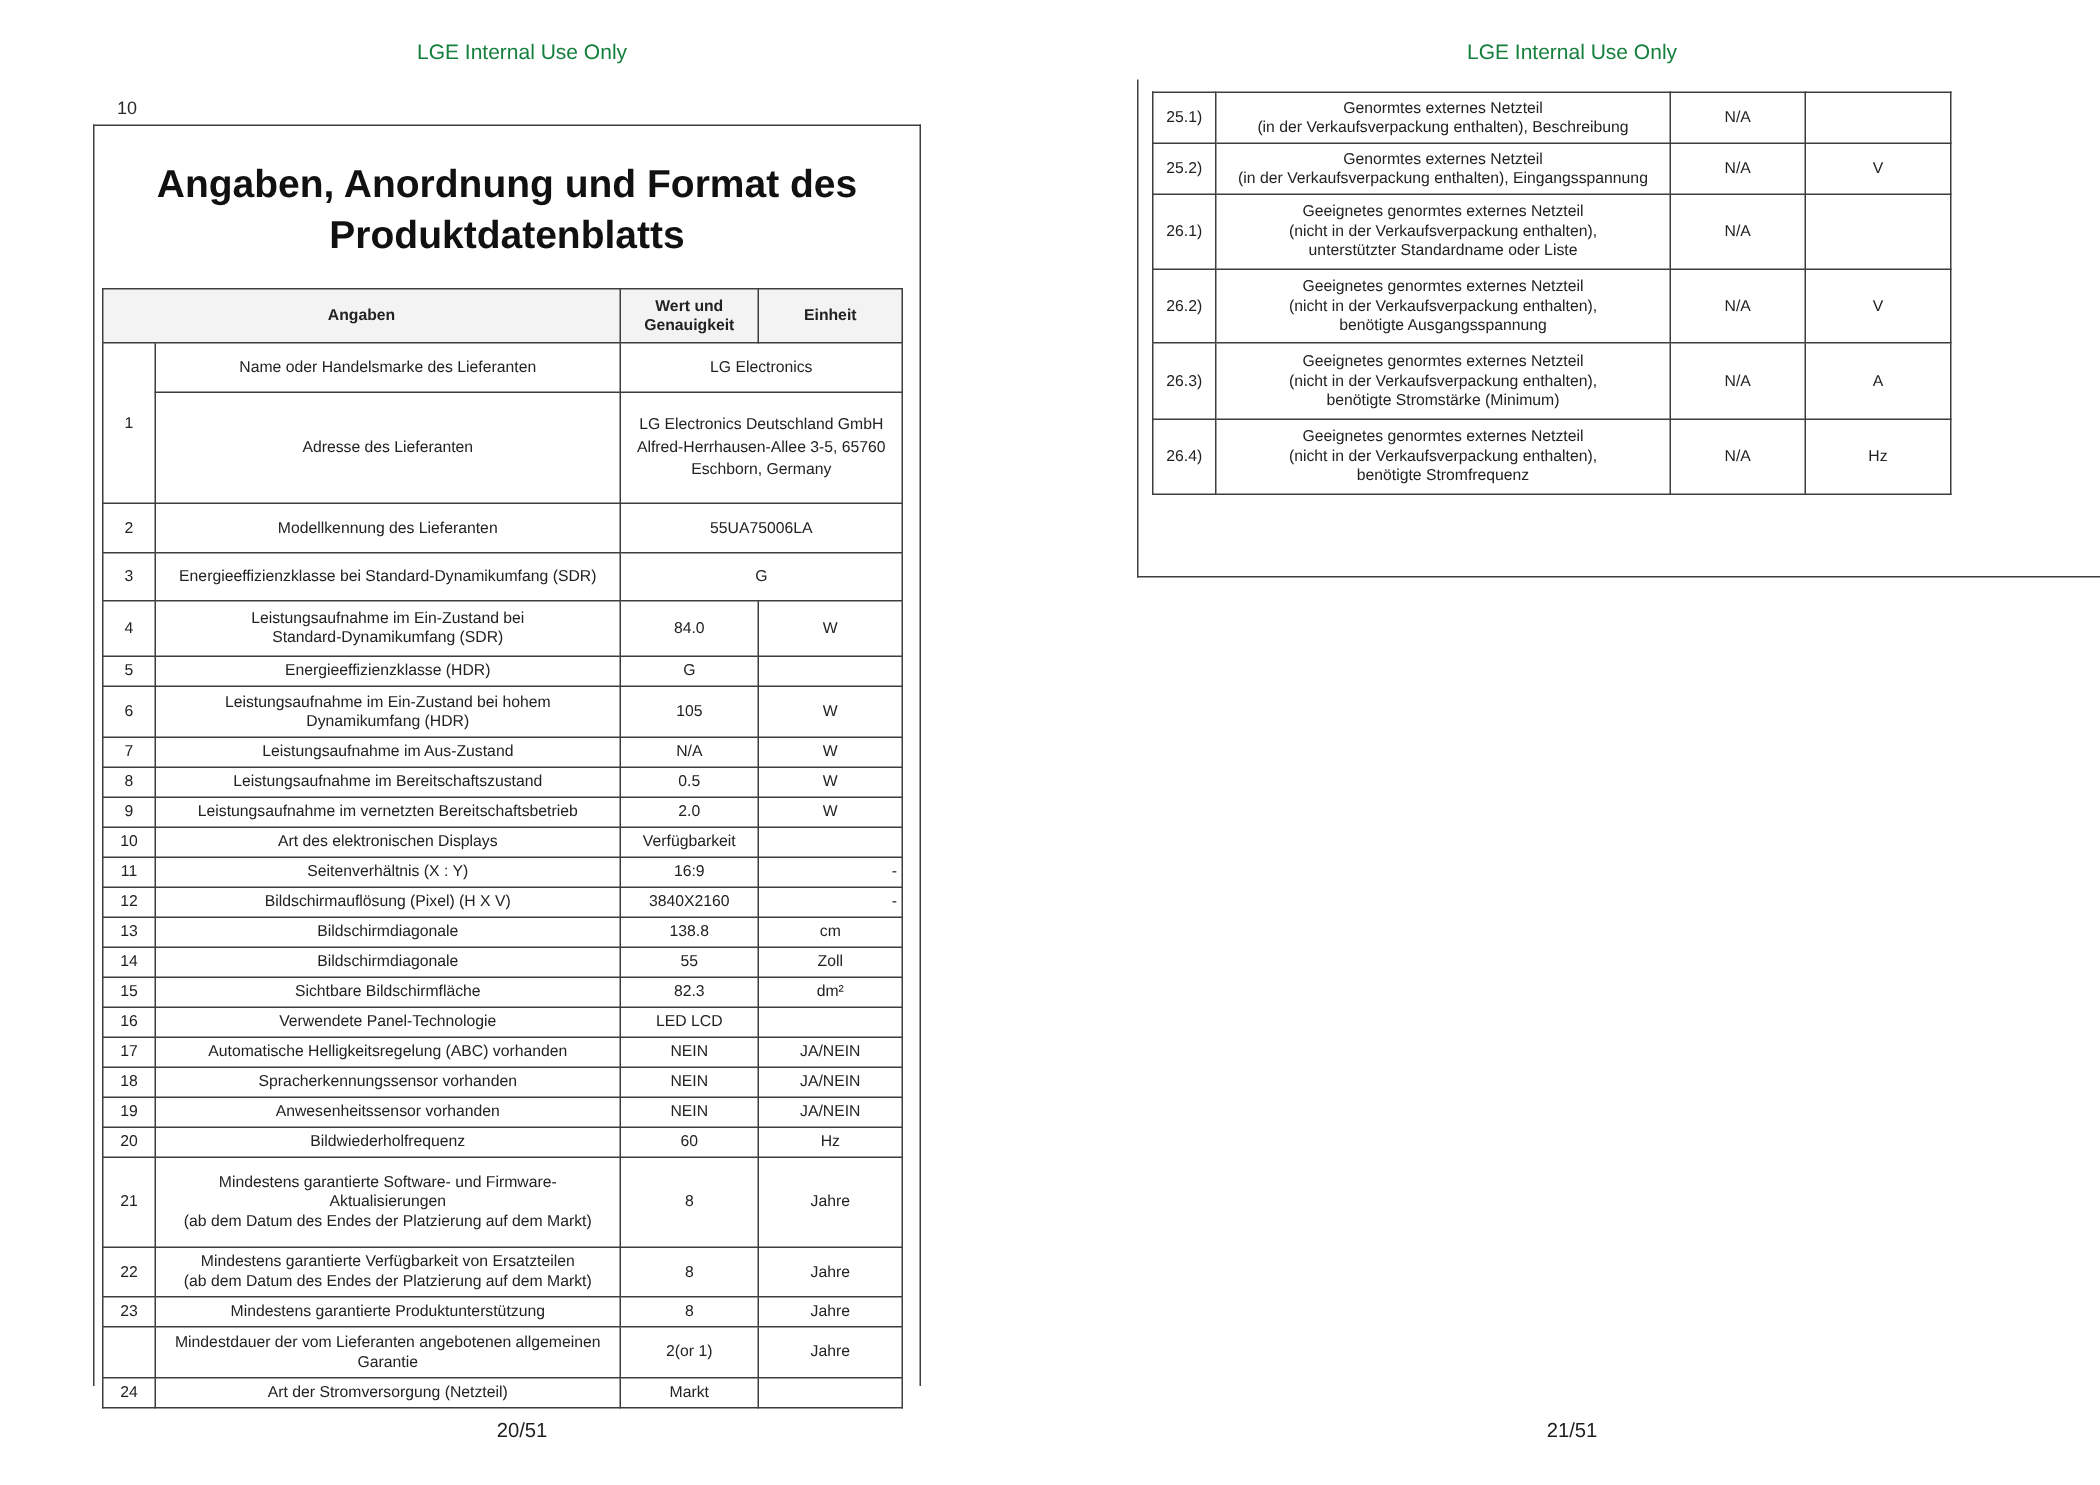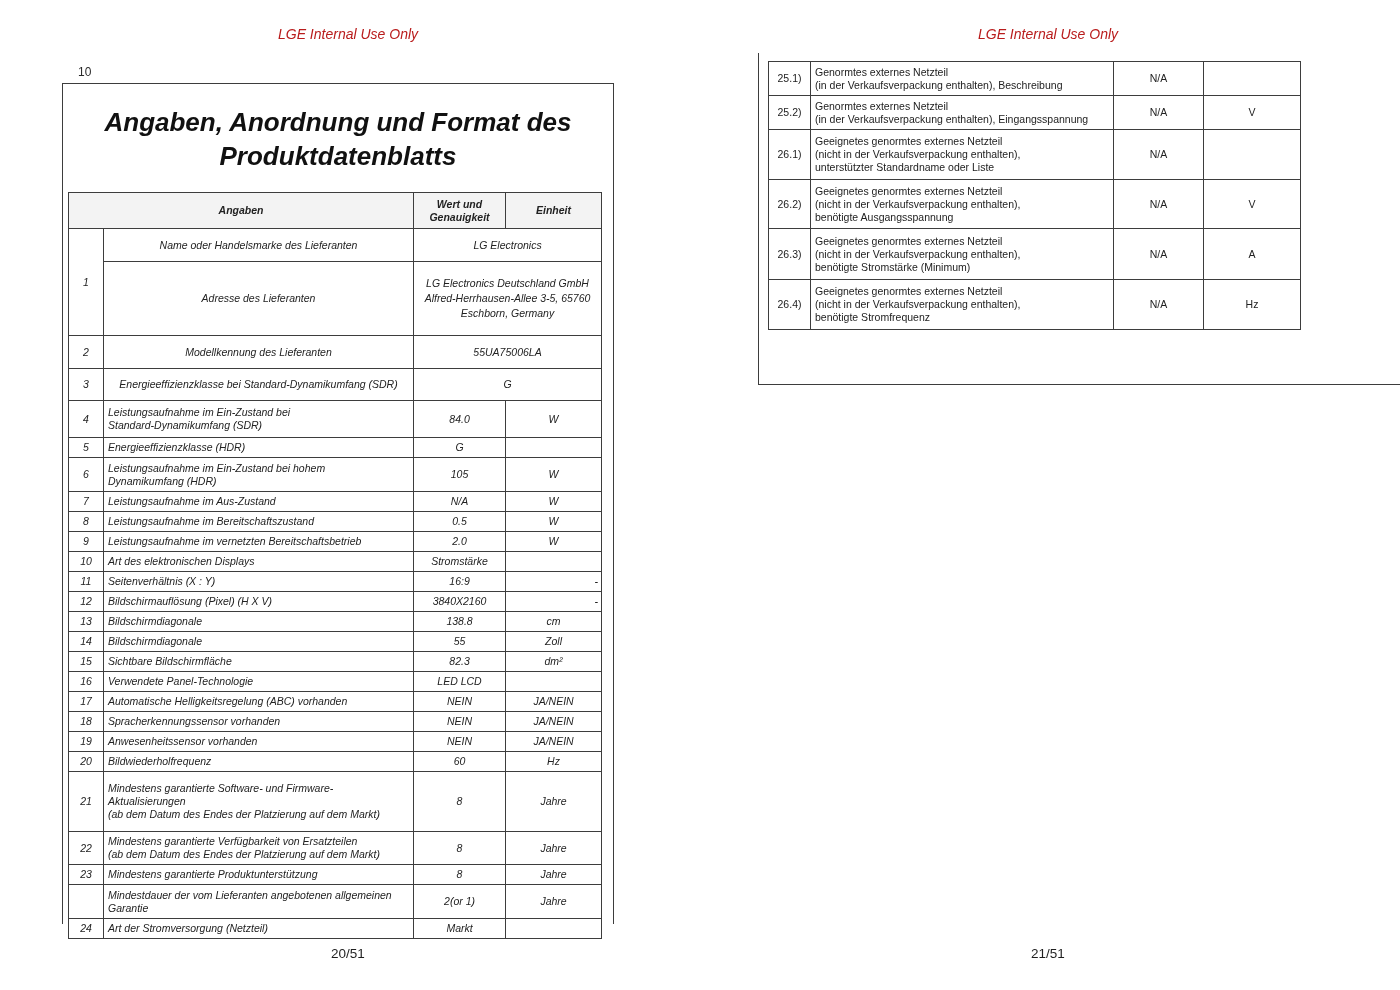--- a/index.html
+++ b/index.html
@@ -3,36 +3,36 @@
 <meta charset="utf-8">
 <style>
   * { margin:0; padding:0; box-sizing:border-box; }
   html,body { background:#ffffff; }
   .canvas {
     position:relative; width:1400px; height:990px; background:#ffffff;
     font-family:"Liberation Sans", sans-serif; color:#1f1f1f;
   }
   .runhead {
     position:absolute; top:26px; width:400px; text-align:center;
-    font-size:14px; color:#b91c1c;font-style:italic;
+    font-size:14px; color:#15803d;
   }
   .runhead.left  { left:148px; }
   .runhead.right { left:848px; }
   .pagefoot {
     position:absolute; top:946px; width:200px; text-align:center;
     font-size:13.5px; color:#1f1f1f;
   }
   .pagefoot.left  { left:248px; }
   .pagefoot.right { left:948px; }
   .corner-label { position:absolute; left:78px; top:65px; font-size:12px; color:#2a2a2a; }
 
   .box { position:absolute; background:#ffffff; }
   .left-box {
     left:62px; top:83px; width:552px; height:841px;
-    border:1px solid #3d3d3d; border-bottom:none;font-style:italic;
+    border:1px solid #3d3d3d; border-bottom:none;
   }
   .right-box {
     left:758px; top:53px; width:644px; height:332px;
     border:1px solid #3d3d3d; border-top:none;
   }
   .doc-title {
     position:absolute; top:21px; left:0; width:100%;
     text-align:center; font-weight:700; font-size:26px; line-height:34px;
     white-space:pre-line; color:#111;
   }
@@ -45,21 +45,21 @@
   .right-table { left:9px;  top:8px;   width:532px; }
 
   .spec-table th, .spec-table td {
     border:1px solid #3d3d3d; font-size:10.5px; line-height:13px;
     color:#222; vertical-align:middle; overflow:hidden;
   }
   .spec-table th {
     background:#f3f3f3; font-weight:700; text-align:center; padding:2px 6px;
   }
   .spec-table td.num   { text-align:center; padding:1px 2px; }
-  .spec-table td.label { text-align:left; padding:2px 4px; white-space:pre-line; }
+  .spec-table td.label { text-align:center; padding:2px 4px; white-space:pre-line; }
   .spec-table td.label.center { text-align:center; }
   .spec-table td.val   { text-align:center; padding:2px 3px; white-space:pre-line; line-height:15px; }
   .spec-table td.unit  { text-align:center; padding:2px 3px; }
   .spec-table td.unit.right { text-align:right; padding-right:3px; }
   .left-table thead tr { height:36px; }
 </style>
 </head>
 <body>
 
 <div class="canvas">
@@ -142,21 +142,21 @@
           </tr>
           <tr style="height: 19px;">
             <td class="num">9</td>
             <td class="label">Leistungsaufnahme im vernetzten Bereitschaftsbetrieb</td>
             <td class="val">2.0</td>
             <td class="unit">W</td>
           </tr>
           <tr style="height: 19px;">
             <td class="num">10</td>
             <td class="label">Art des elektronischen Displays</td>
-            <td class="val">Stromstärke</td>
+            <td class="val">Verfügbarkeit</td>
             <td class="unit"></td>
           </tr>
           <tr style="height: 19px;">
             <td class="num">11</td>
             <td class="label">Seitenverhältnis (X : Y)</td>
             <td class="val">16:9</td>
             <td class="unit right">-</td>
           </tr>
           <tr style="height: 19px;">
             <td class="num">12</td>

